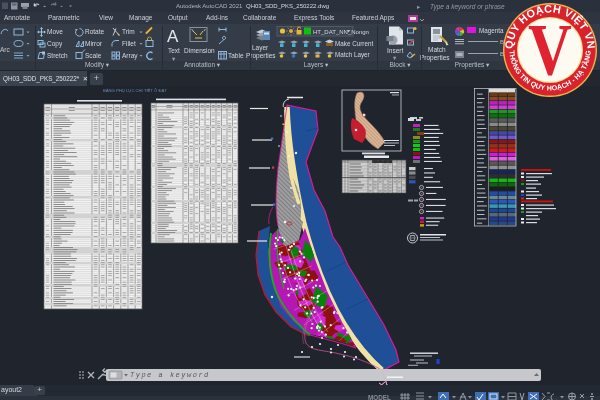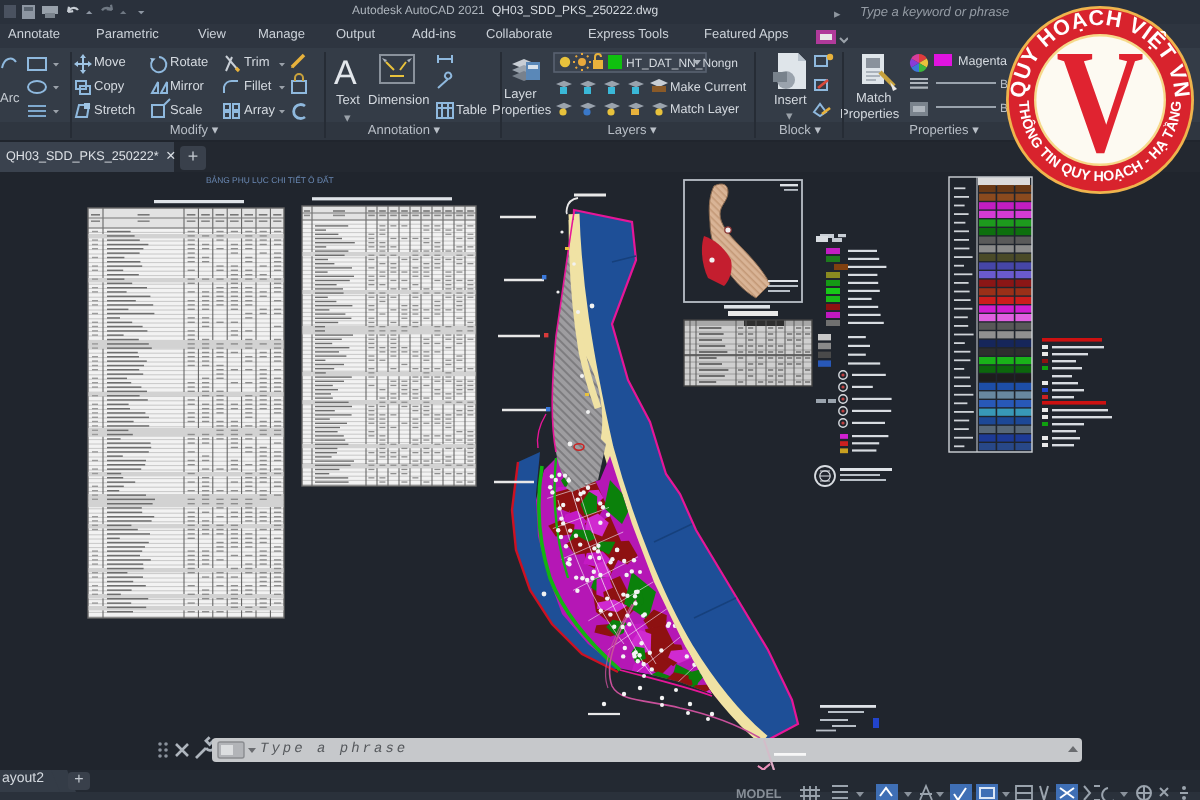--- a/index.html
+++ b/index.html
@@ -1872,21 +1872,21 @@
           <circle cx="5" cy="10" r="0.9"></circle>
         </g>
     <path d="M10,4 l6,6 M16,4 l-6,6" stroke="#aeb5bd" stroke-width="1.3"></path>
     <path d="M20,11 l5,-5 M25,6 a2.6,2.6 0 1 0 3.6,-3.6 l-1.8,1.8 -1.8,-1.8 1.8,-1.8" stroke="#aeb5bd" stroke-width="1.4" fill="none"></path>
     <rect x="28" y="1" width="435" height="12" rx="2" fill="#c6c8cb"></rect>
     <rect x="31" y="3" width="13" height="8" rx="1" fill="#b2b4b8" stroke="#8a8c90" stroke-width="0.7"></rect>
     <rect x="32.5" y="4.5" width="6" height="5" fill="#dcdee0"></rect>
     <path d="M46,6 l2,2.5 2,-2.5z" fill="#6a6c70"></path>
     <path d="M456,8 l2.5,-3 2.5,3z" fill="#6a6c70"></path>
   </svg>
-  <span style="position:absolute;left:52px;top:3px;font-family:'Liberation Mono',monospace;font-size:7px;font-style:italic;color:#55585c;letter-spacing:1.5px">Type a phrase</span>
+  <span style="position:absolute;left:52px;top:3px;font-family:'Liberation Mono',monospace;font-size:7px;font-style:italic;color:#55585c;letter-spacing:1.5px">Type a keyword</span>
 </div>
 <svg class="abs" style="left:370px;top:368px" width="60" height="22">
 <path d="M12,2 L17,17" stroke="#d8b8c8" stroke-width="1" opacity="0.75"></path>
 <rect x="17" y="8.5" width="16" height="1.4" fill="#ffffff" opacity="0.85"></rect>
 <path d="M9,15 l6,4 M15,14 l-6,5" stroke="#e890b8" stroke-width="0.9"></path>
 </svg>
 
 <div class="abs" style="left:0;top:385px;width:600px;height:11px;background:#232932">
   <div style="position:absolute;left:0;top:0;width:30px;height:11px;background:#343c47;color:#d5dae0;font-size:7px;line-height:10px;padding-left:1px">ayout2</div>
   <div style="position:absolute;left:30px;top:0;width:8px;height:11px;background:#343c47;transform:skewX(22deg);transform-origin:bottom left"></div>

